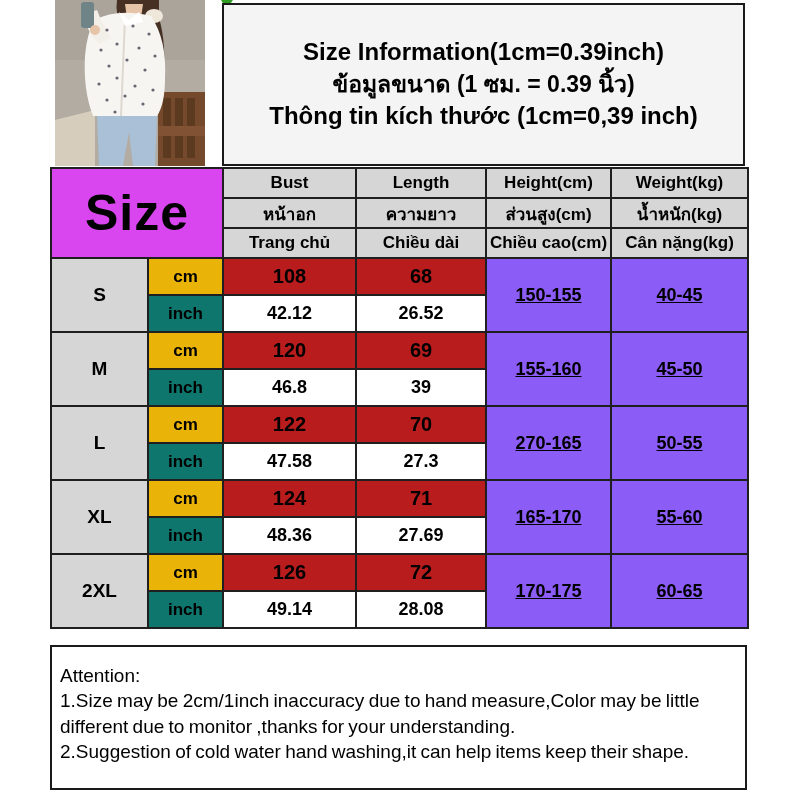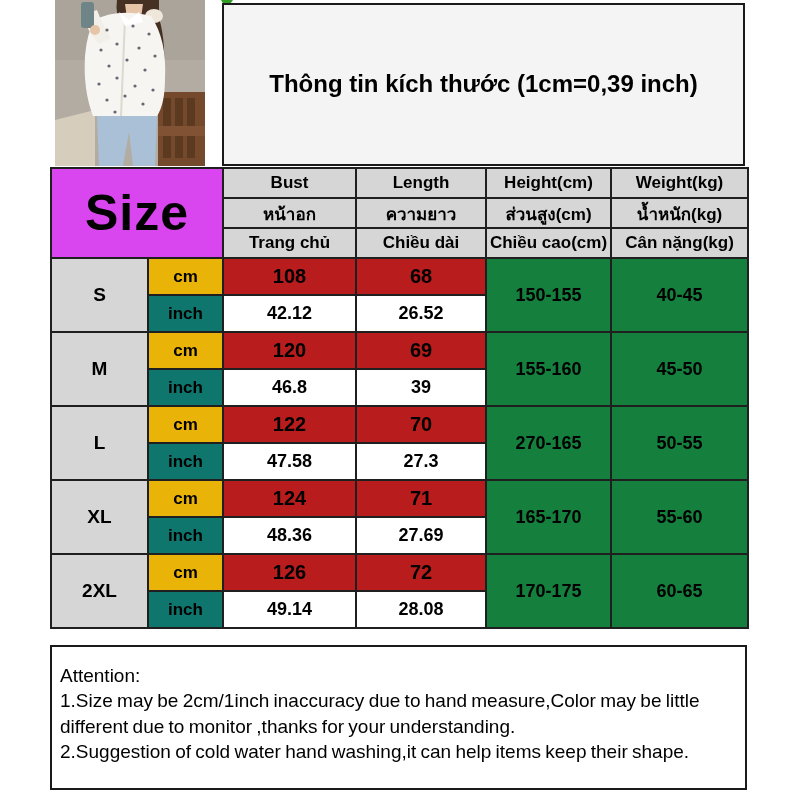--- a/index.html
+++ b/index.html
@@ -36,21 +36,21 @@
     border:2px solid #1f1f1f; text-align:center; vertical-align:middle;
     font-weight:bold; padding:0; overflow:hidden;
   }
   th.col-head { background:#d6d6d6; height:28px; font-size:17px; }
   th.size-head { background:#d946ef; font-size:50px; letter-spacing:1px; }
   td.size-label { background:#d6d6d6; font-size:19px; }
   td.unit-cm   { background:#eab308; font-size:17px; height:35px; }
   td.unit-inch { background:#0f766e; font-size:17px; height:35px; }
   td.val-cm    { background:#b91c1c; font-size:20px; }
   td.val-inch  { background:#ffffff; font-size:18px; }
-  td.val-merge { background:#15803d; font-size:18px; }
+  td.val-merge { background:#8b5cf6; font-size:18px;text-decoration:underline; }
   
   .attention {
     position:absolute; left:50px; top:645px; width:697px; height:145px;
     border:2px solid #1a1a1a; box-sizing:border-box; background:#fff;
     font-size:19px; line-height:1.33; padding:16px 8px 0 8px;
     word-spacing:-1px;
   }
   .attention p { margin:0; }
 </style>
 </head>
@@ -107,20 +107,22 @@
         <circle cx="60" cy="112" r="1.6"></circle>
     </g>
 
     <path d="M42,116 L102,116 L100,166 L78,166 L74,132 L68,166 L44,166 Z" fill="#a9c0d6"></path>
   </svg>
 </div>
 
 <div class="green-marker" style="background: rgb(47, 158, 35);"></div>
 
 <div class="title-box">
+  <div class="title-line">Size Information(1cm=0.39inch)</div>
+  <div class="title-line th">ข้อมูลขนาด (1 ซม. = 0.39 นิ้ว)</div>
   <div class="title-line">Thông tin kích thước (1cm=0,39 inch)</div>
 </div>
 
 <table class="size-table">
   <colgroup>
     <col style="width:97px">
       <col style="width:75px">
       <col style="width:133px">
     <col style="width:130px">
       <col style="width:125px">

